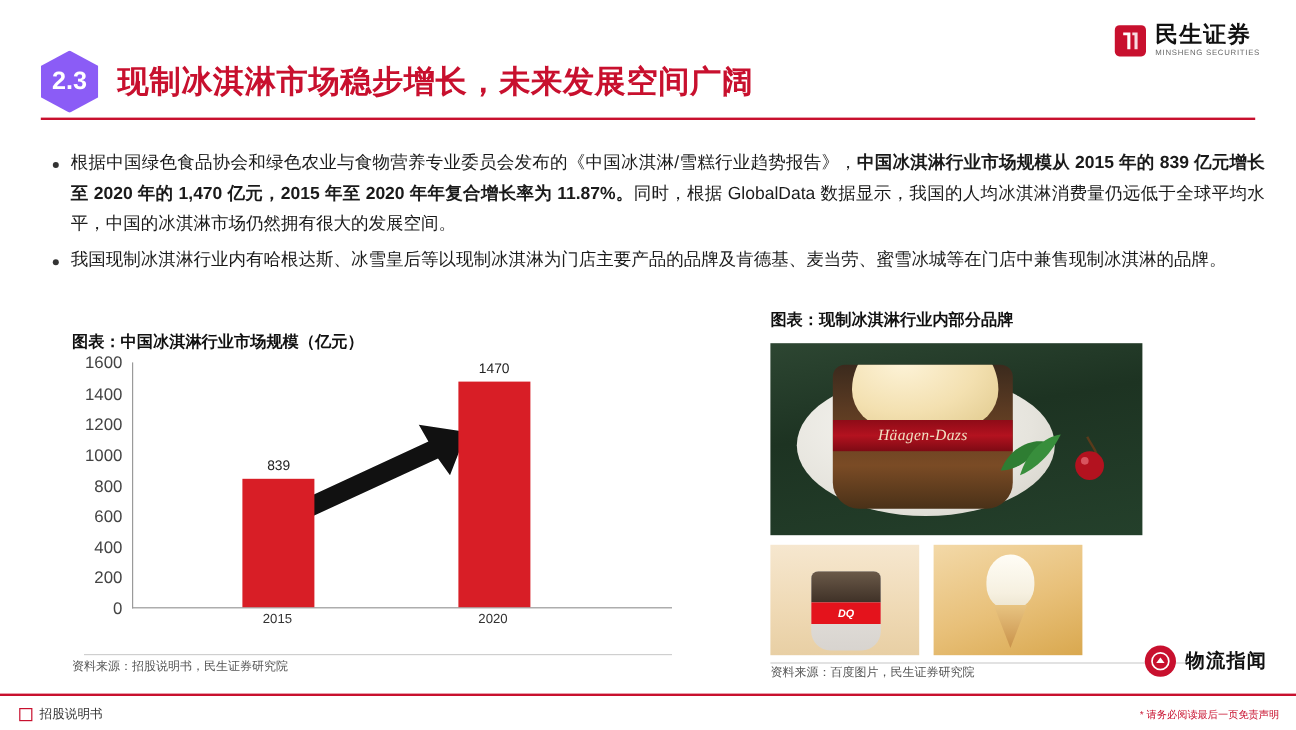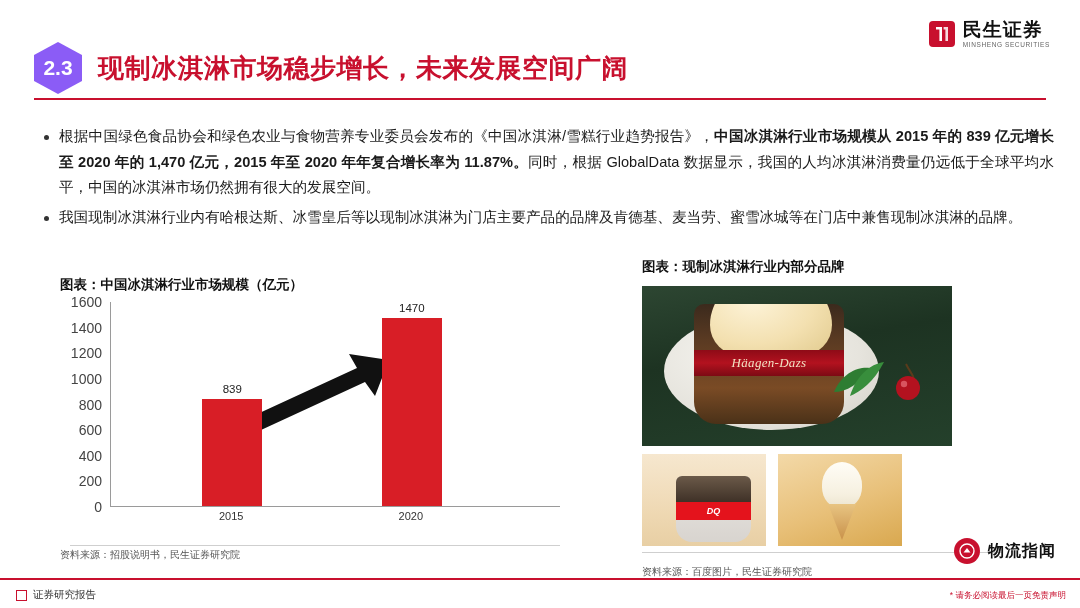--- a/index.html
+++ b/index.html
@@ -144,21 +144,21 @@
   .cherry {
     position: absolute; left: 242px; top: 74px; width: 42px; height: 42px;
   }
   .photo-row { display: flex; gap: 12px; margin-top: 8px; }
   .photo-sm {
     width: 124px; height: 92px; position: relative; overflow: hidden;
   }
   .photo-dq { background: linear-gradient(180deg,#f6e7cf 0%, #efd9b4 60%, #e8cfa4 100%); }
   .photo-cone { background: linear-gradient(160deg,#f3d9a8 0%, #e8c079 55%, #d9a84f 100%); }
   .dq-cup {
-    position: absolute; left: 34px; top: 22px; width: 75px; height: 66px;
+    position: absolute; left: 34px; top: 22px; width: 58px; height: 66px;
     border-radius: 6px 6px 16px 16px;
     background: linear-gradient(180deg,#e9e6e2 0%, #d8d4cf 100%);
     overflow: hidden;
   }
   .dq-top {
     position: absolute; left: 0; right: 0; top: 0; height: 26px;
     background: linear-gradient(180deg,#6b5a49,#3f3127);
   }
   .dq-band {
     position: absolute; left: 0; right: 0; top: 26px; height: 18px;
@@ -169,21 +169,21 @@
     position: absolute; left: 44px; top: 8px; width: 40px; height: 46px;
     border-radius: 50% 50% 45% 45%;
     background: linear-gradient(180deg,#fffdf6 0%, #f6f0e0 70%, #ece4cf 100%);
   }
   .cone-tri {
     position: absolute; left: 50px; top: 50px;
     width: 28px; height: 36px;
     background: linear-gradient(180deg,#e8c482,#c9924a);
     clip-path: polygon(0 0, 100% 0, 50% 100%);
   }
-  .img-source { font-size: 10px; color: #555; margin-top: 12px; }
+  .img-source { font-size: 10px; color: #555; margin-top: 0; }
   .img-sep { width: 360px; border-top: 1px solid #cfcfcf; margin-top: 6px; }
 
   
   .footer-bar {
     position: absolute; left: 0; bottom: 0; width: 1080px; height: 30px;
     border-top: 2px solid #c8102e; background: #fff;
   }
   .footer-left {
     position: absolute; left: 16px; bottom: 6px;
     display: flex; align-items: center; gap: 6px;
@@ -320,16 +320,16 @@
       <circle cx="8" cy="8" r="7" fill="none" stroke="#fff" stroke-width="1.4"></circle>
       <path d="M4.5 9.5 L8 5 L11.5 9.5 Z" fill="#fff"></path>
     </svg>
   </div>
   <span class="wm-text">物流指闻</span>
 </div>
 
 <div class="footer-bar">
   <div class="footer-left">
     <span class="footer-sq"></span>
-    <span>证券研究报告</span>
+    <span>招股说明书</span>
   </div>
   <div class="footer-right">* 请务必阅读最后一页免责声明</div>
 </div>
 
 </body></html>

